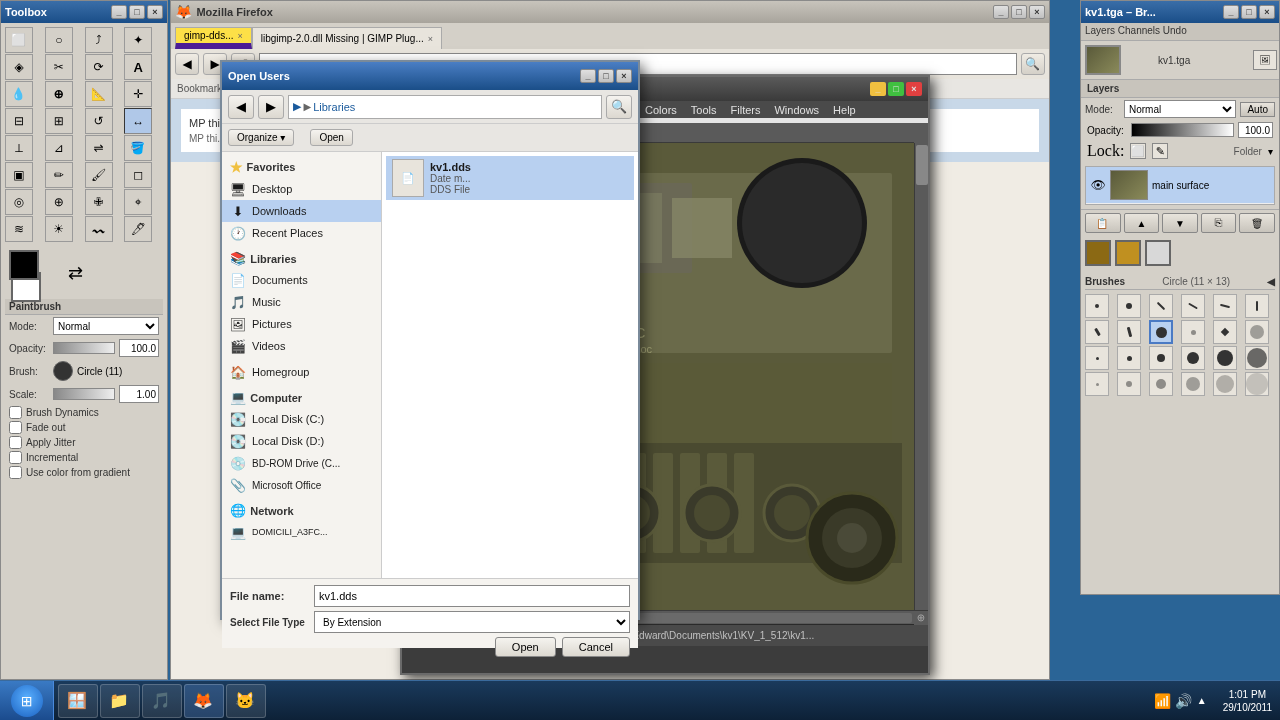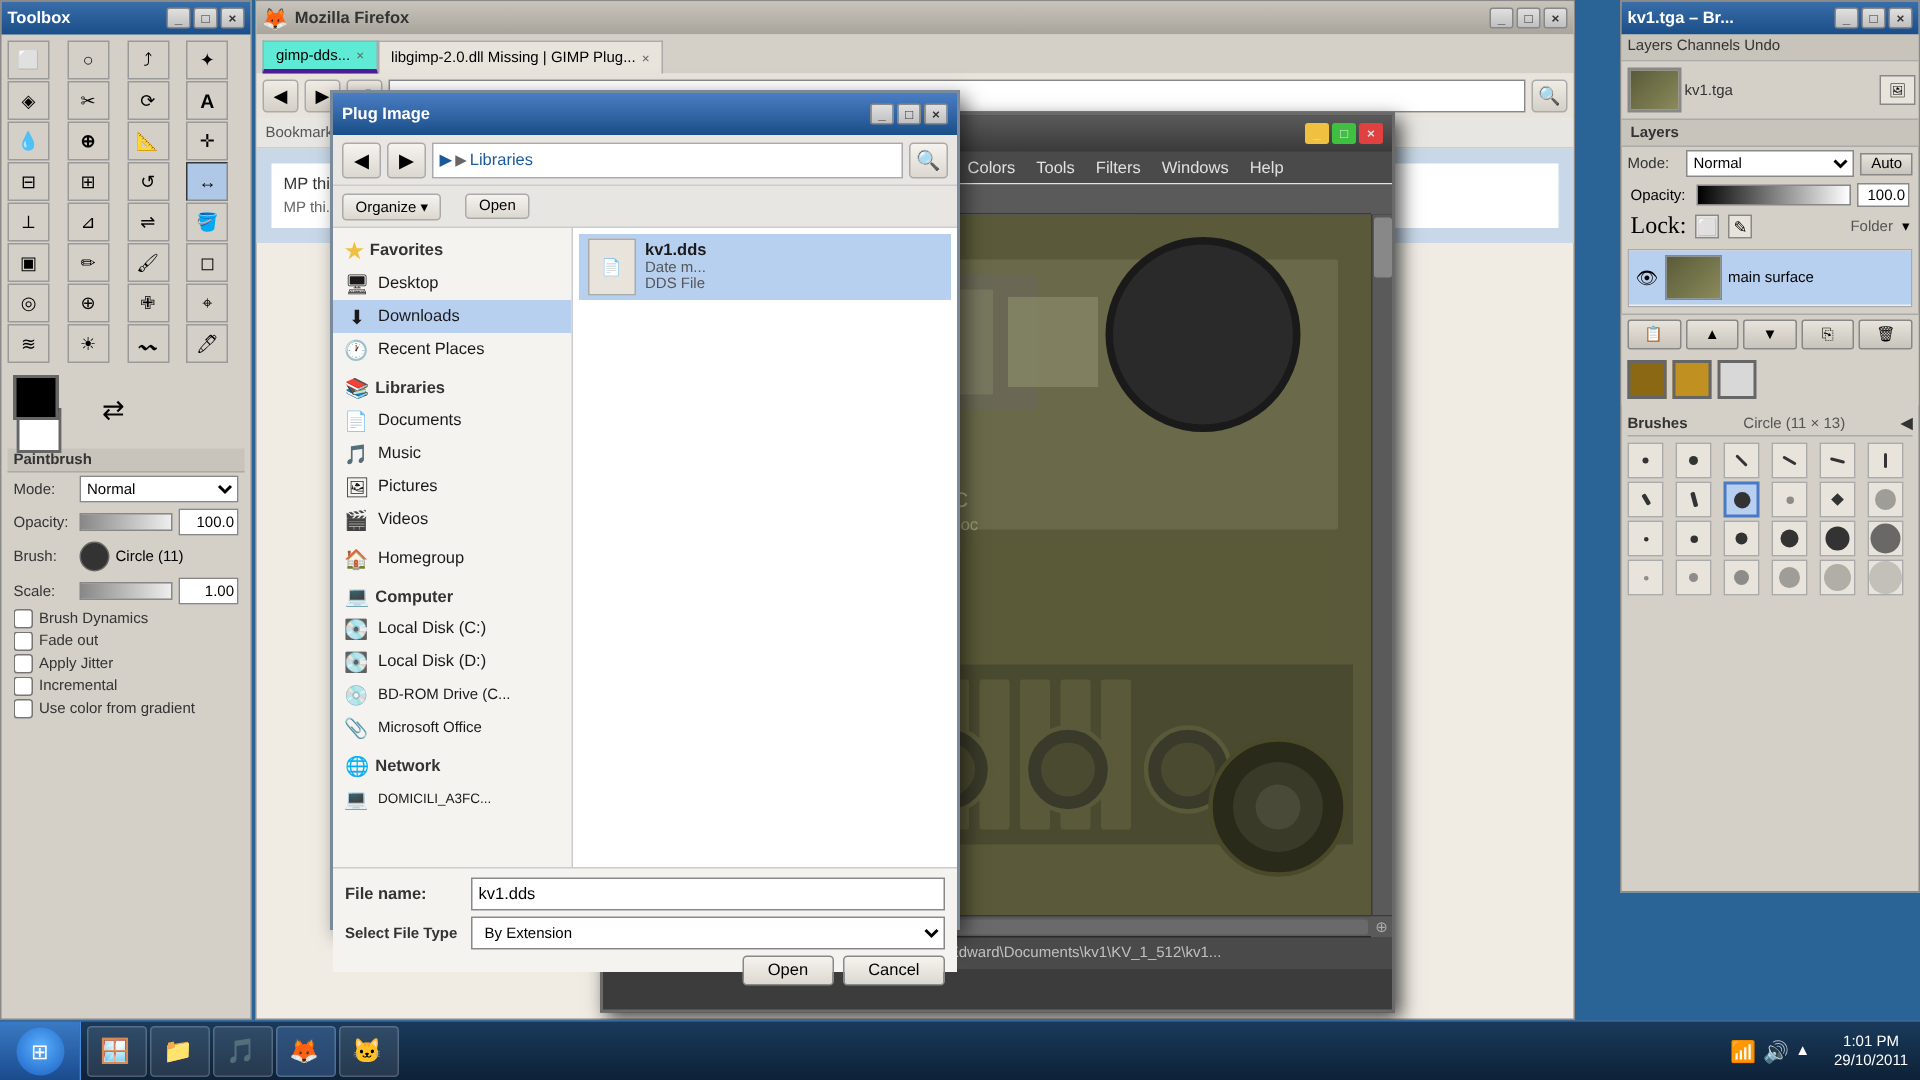--- a/index.html
+++ b/index.html
@@ -264,22 +264,22 @@
       border-bottom: none;
       font-size: 10px;
       display: flex;
       align-items: center;
       gap: 4px;
       cursor: pointer;
       max-width: 200px;
       overflow: hidden;
     }
     .browser-tab.active {
-      background: #5eead4;
-      border-bottom: 3px solid #4c1d95;
+      background: #fde047;
+      border-bottom: 6px solid #4c1d95;
     }
     .browser-tab-close {
       font-size: 9px;
       color: #666;
       cursor: pointer;
     }
     .browser-nav {
       height: 30px;
       background: #e8e4dc;
       display: flex;
@@ -534,21 +534,21 @@
     .gimp-min { background: #f0c040; }
     .gimp-max { background: #40c040; }
     .gimp-close { background: #e04040; }
     .gimp-menubar {
       height: 22px;
       background: #4a4a4a;
       display: flex;
       align-items: center;
       padding: 0 4px;
       gap: 2px;
-      border-bottom: 1px solid #e5e5e5;
+      border-bottom: 5px solid #e5e5e5;
     }
     .gimp-menu-item {
       padding: 2px 6px;
       color: #e0e0e0;
       font-size: 11px;
       cursor: pointer;
       border-radius: 2px;
     }
     .gimp-ruler-corner {
       width: 20px;
@@ -958,21 +958,21 @@
       <span>MP thi...</span>
       <div style="margin-top:4px;font-size:10px;color:#666;">
         MP thi... gimp-dds is missing fr...
       </div>
     </div>
   </div>
 </div>
 
 <div class="file-dialog">
   <div class="dialog-titlebar">
-    <span>Plug Image</span>
+    <span>Open Users</span>
     <div class="win-controls">
       <div class="win-btn">_</div>
       <div class="win-btn">□</div>
       <div class="win-btn">×</div>
     </div>
   </div>
   <div class="dialog-nav">
     <div class="dialog-nav-btn">
       <span>◀</span>
     </div>
@@ -1265,21 +1265,21 @@
       <div class="win-btn">×</div>
     </div>
   </div>
 
   <div style="height:18px;background:#c8c4bc;border-bottom:1px solid #aaa;font-size:10px;padding:2px 4px;color:#333;">
     <span>Layers Channels Undo</span>
   </div>
 
   <div style="display:flex;align-items:center;padding:2px;background:#d4d0c8;border-bottom:1px solid #aaa;">
     <div style="width:36px;height:30px;background:linear-gradient(135deg,#5a5a3a,#8a8a5a);border:2px solid #888;margin:2px;"></div>
-    <span style="font-size:10px;color:#333;">kv1.tga</span>
+    <span style="font-size:10px;color:#333;margin-left:35px;">kv1.tga</span>
     <div style="margin-left:auto;display:flex;gap:2px;">
       <div style="width:24px;height:20px;background:#e8e4dc;border:1px solid #888;display:flex;align-items:center;justify-content:center;font-size:9px;cursor:pointer;">🖼</div>
     </div>
   </div>
 
   <div class="layers-section-header">
     <span>Layers</span>
   </div>
 
   <div style="display:flex;align-items:center;padding:2px 4px;gap:4px;">

